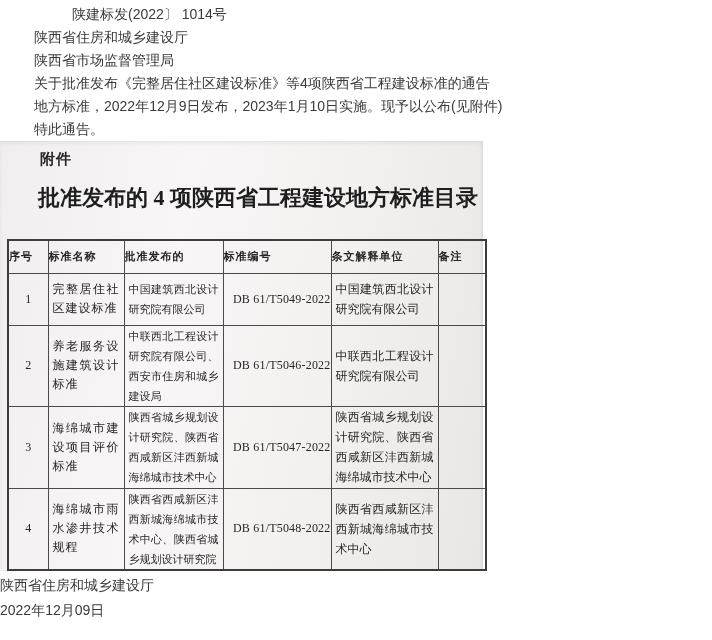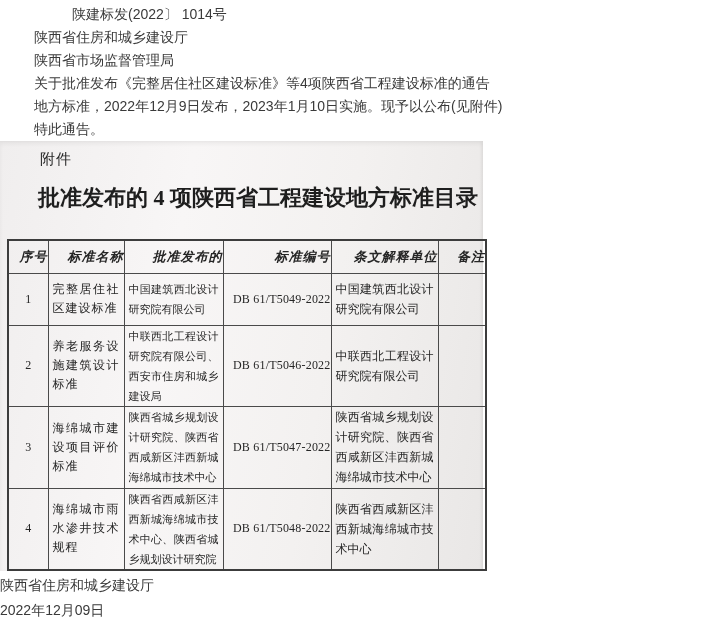--- a/index.html
+++ b/index.html
@@ -27,21 +27,21 @@
     height: 430px;
     background: linear-gradient(100deg, #f0eeee 0%, #f8f6f6 35%, #f3f1f0 65%, #e9e7e6 100%);
     box-shadow: inset 0 3px 4px rgba(0,0,0,0.05), inset -2px 0 3px rgba(0,0,0,0.04);
     font-family: "Liberation Serif", "DejaVu Serif", serif;
     color: #262626;
   }
   .attachment-label {
     position: absolute;
     top: 9px; left: 40px;
     font-size: 15px;
-    font-weight: 400;
+    font-weight: 700;
     letter-spacing: 1px;
   }
   .scan-title {
     position: absolute;
     top: 42px; left: 38px;
     font-size: 22px;
     font-weight: 700;
     letter-spacing: 0px;
     white-space: nowrap;
     color: #1e1e1e;
@@ -55,26 +55,25 @@
     border: 2px solid #3c3c3c;
   }
   table.std-table th, table.std-table td {
     border: 1px solid #4a4a4a;
     vertical-align: middle;
     color: #262626;
     overflow: hidden;
   }
   table.std-table th {
     height: 33px;
-    font-size: 13px;
+    font-size: 11px;
     font-weight: 700;
     letter-spacing: 1px;
-    text-align: right;
+    text-align: left;
     padding: 0;
-    font-style: italic;
   }
   tr.row-1 { height: 52px; }
   tr.row-2 { height: 81px; }
   tr.row-3 { height: 82px; }
   tr.row-4 { height: 78px; }
   td.c-no   { text-align: center; font-size: 12px; }
   td.c-name { font-size: 12px; letter-spacing: 1px; text-align: justify; padding: 0 4px; line-height: 19px; }
   td.c-edit { font-size: 11px; text-align: justify; padding: 0 4px; line-height: 20px; }
   td.c-code { text-align: right; font-size: 12px; letter-spacing: 0.2px; white-space: nowrap; }
   td.c-intp { font-size: 12px; text-align: justify; padding: 0 4px; line-height: 20px; }

